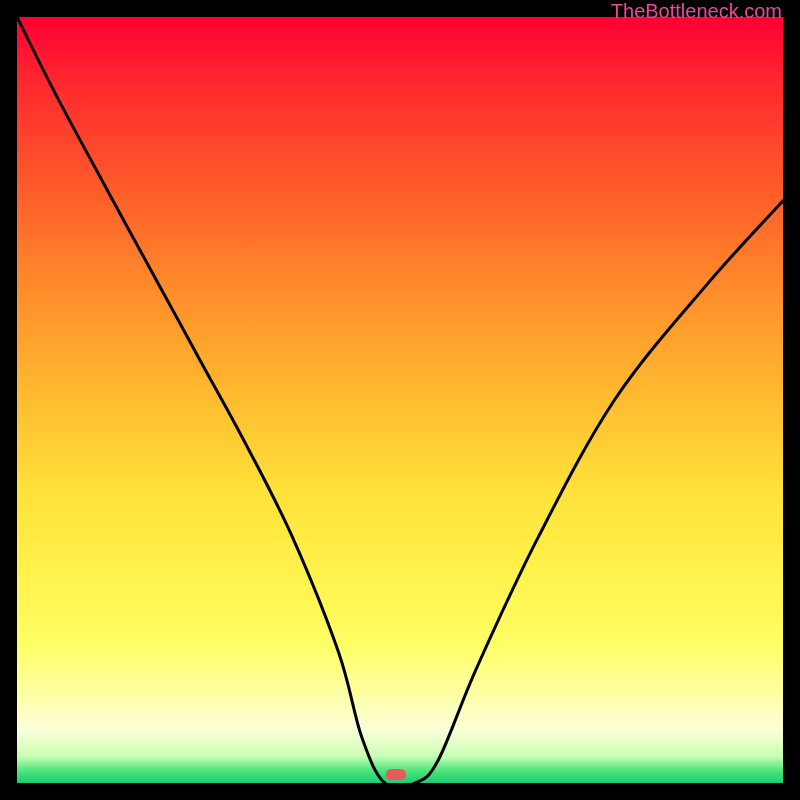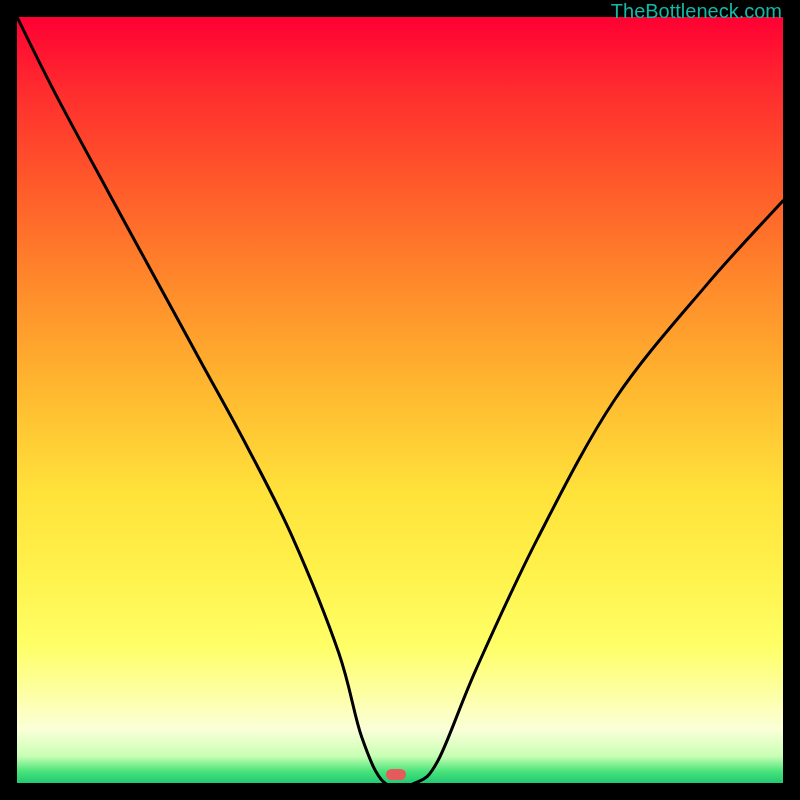--- a/index.html
+++ b/index.html
@@ -28,21 +28,21 @@
       #fbffd8 93%,
       #c8ffb4 96.5%,
       #48e37a 98.5%,
       #22c973 100%
     );
   }
   .attribution {
     position: absolute;
     top: 0px;
     right: 18px;
-    color: #14b8a6;
+    color: #ec4899;
     font-family: Arial, Helvetica, sans-serif;
     font-size: 20px;
     font-weight: 500;
     letter-spacing: 0;
   }
   .curve-svg {
     position: absolute;
     left: 17px;
     top: 17px;
     width: 766px;

